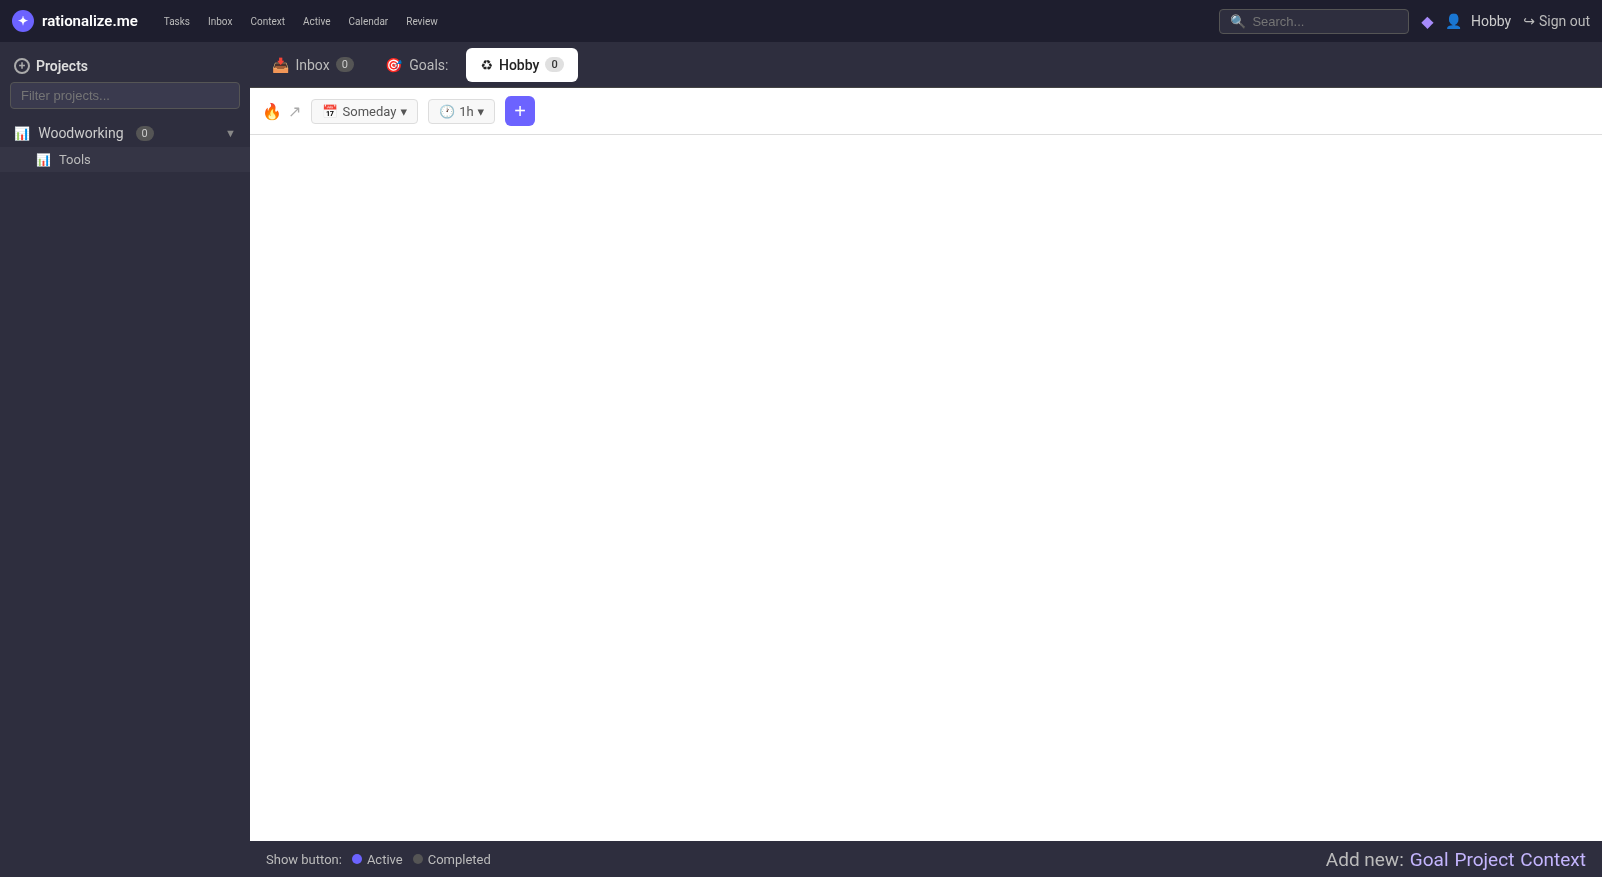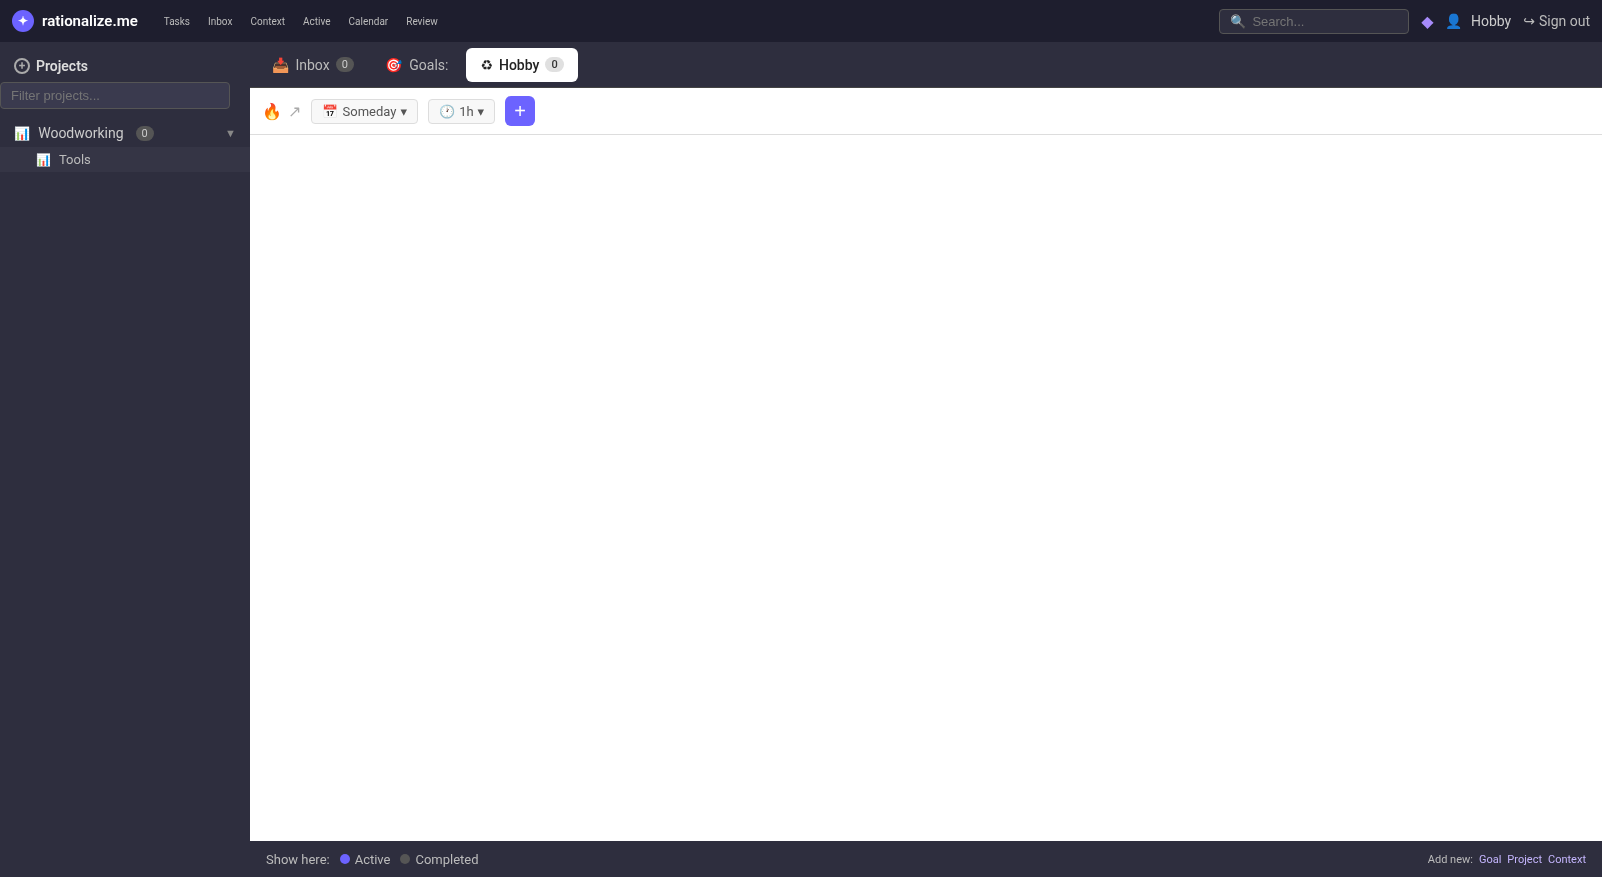--- a/index.html
+++ b/index.html
@@ -93,21 +93,21 @@
     }
     .sidebar-add-icon {
       width: 16px; height: 16px;
       border: 2px solid #aaa;
       border-radius: 50%;
       display: flex; align-items: center; justify-content: center;
       font-size: 12px; color: #aaa; cursor: pointer;
       flex-shrink: 0;
     }
     .filter-input {
-      margin: 0 10px 10px 0;
+      margin: 0 10px 10px 10px;
       background: #3a3a4e;
       border: 1px solid #555;
       border-radius: 4px;
       padding: 5px 10px;
       color: #ccc;
       font-size: 13px;
       outline: none;
       width: calc(100% - 20px);
     }
     .sidebar-project {
@@ -297,21 +297,21 @@
     .radio-dot-inactive {
       width: 10px; height: 10px;
       border-radius: 50%;
       background: #555;
       flex-shrink: 0;
     }
     .add-new-right {
       display: flex;
       align-items: center;
       gap: 6px;
-      font-size: 11px;
+      font-size: 19px;
       color: #bbb;
     }
     .add-new-link {
       color: #c4b5fd;
       cursor: pointer;
       text-decoration: none;
       text-align: right;
     }
   </style>
 </head>
@@ -412,21 +412,21 @@
       </div>
       <button class="add-task-btn">
         <span>+</span>
       </button>
     </div>
 
     <div class="task-content"></div>
 
     <div class="bottom-bar">
       <div class="show-tasks-left">
-        <span>Show here:</span>
+        <span>Show button:</span>
         <label class="radio-label">
           <div class="radio-dot-active"></div>
           <span>Active</span>
         </label>
         <label class="radio-label">
           <div class="radio-dot-inactive"></div>
           <span>Completed</span>
         </label>
       </div>
       <div class="add-new-right">

